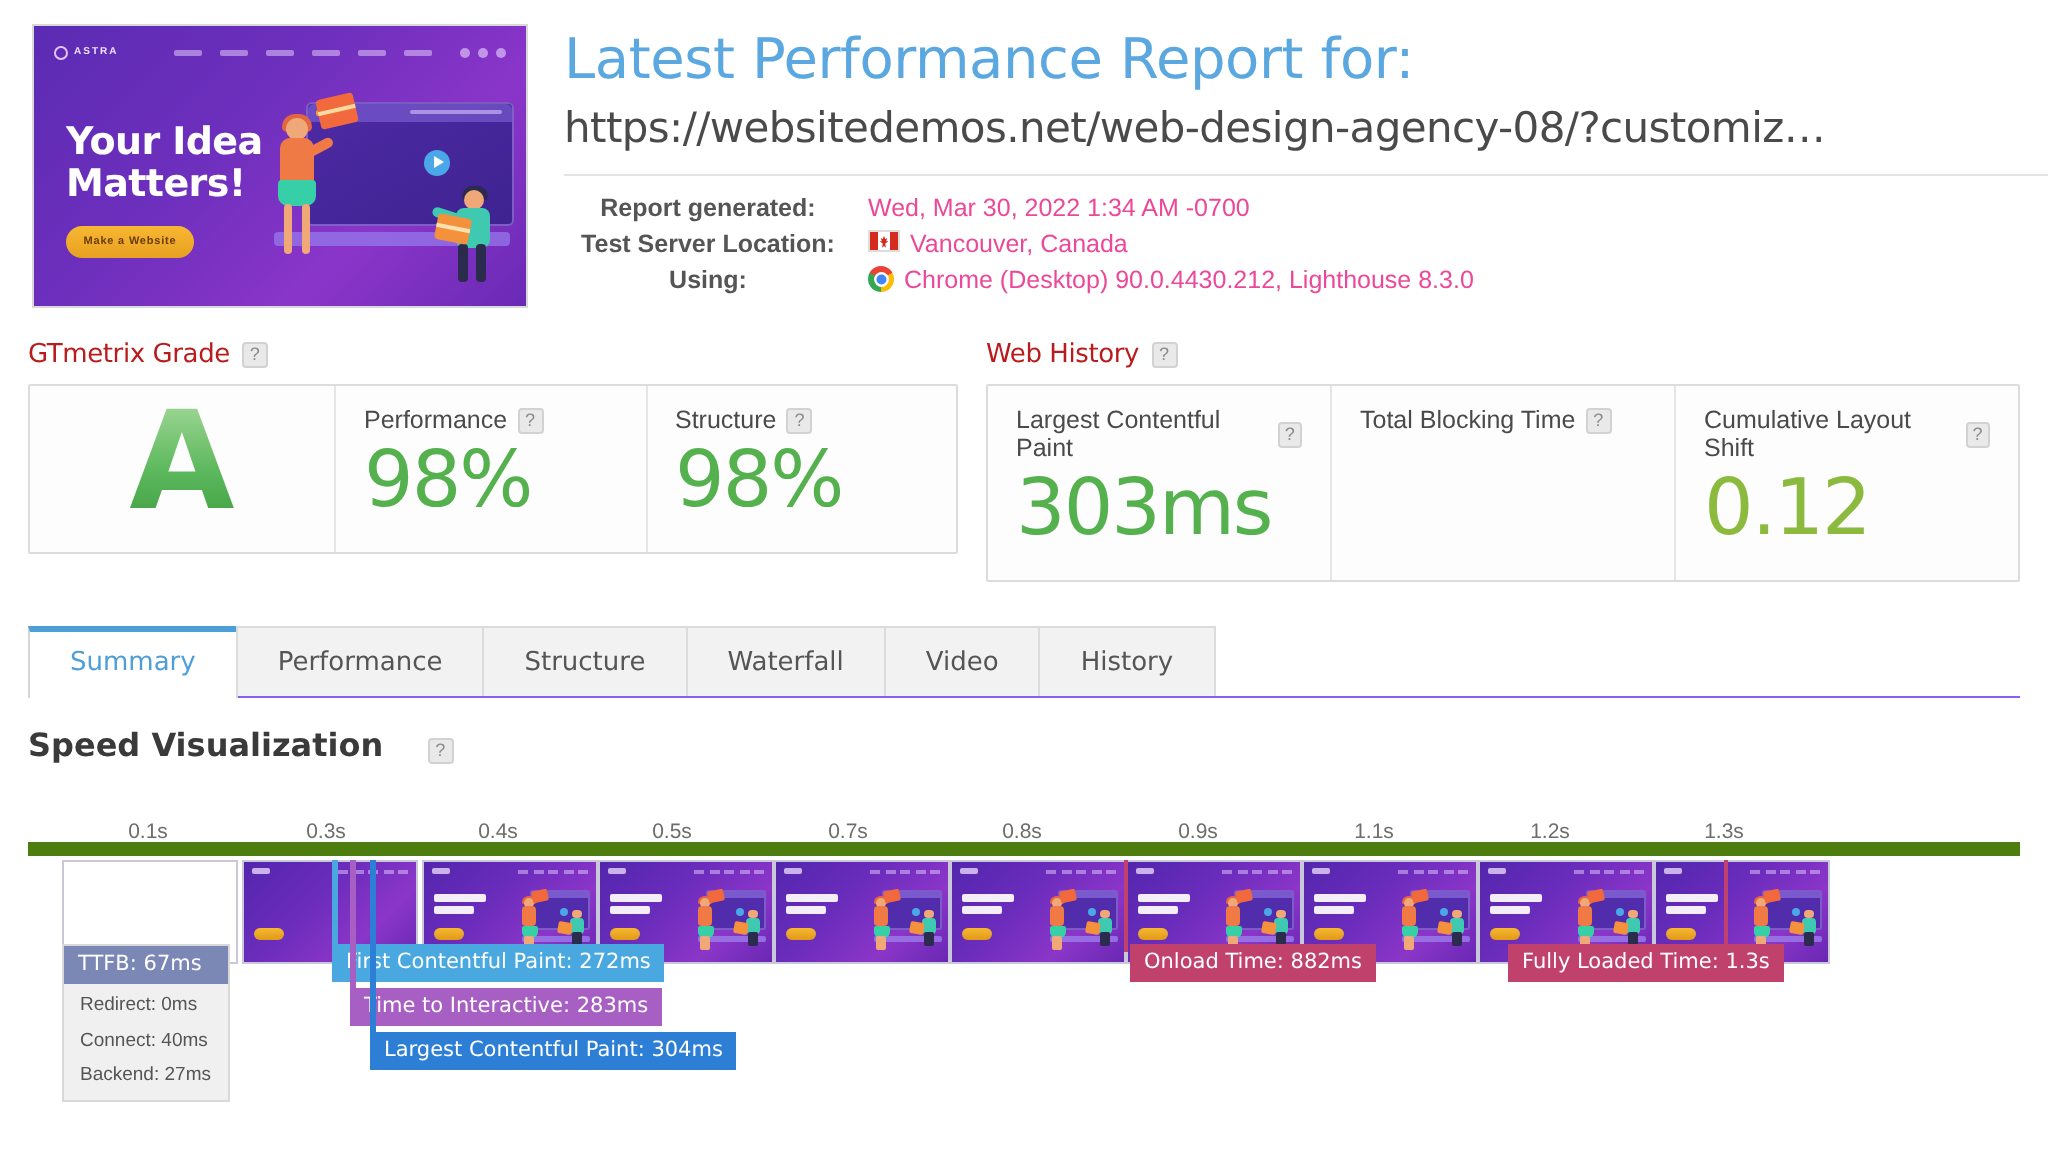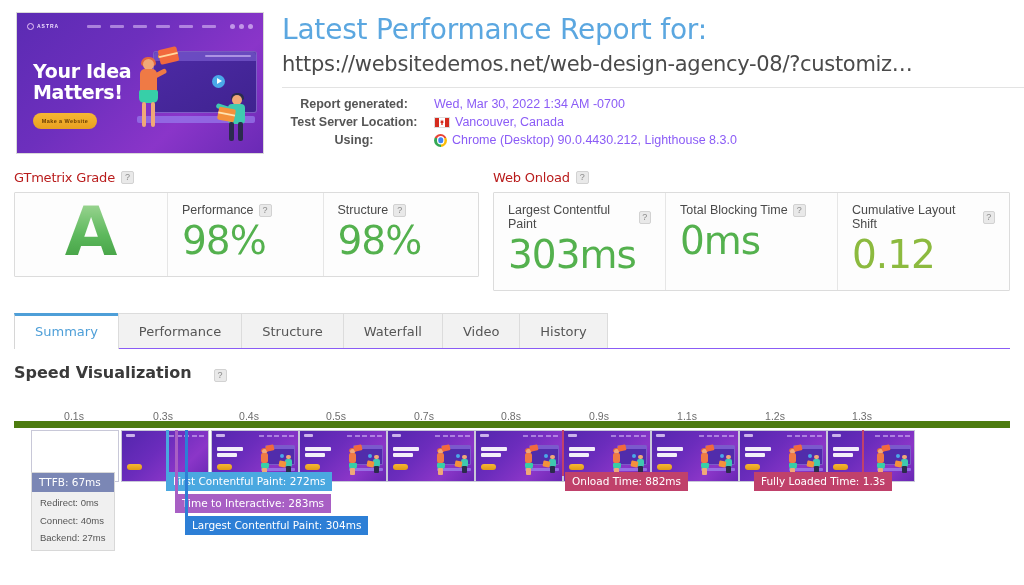--- a/index.html
+++ b/index.html
@@ -88,21 +88,21 @@
     margin-top:6px; line-height:1.2; letter-spacing:-.3px;
     font-family:"DejaVu Sans", sans-serif;
     white-space:nowrap; overflow:hidden;
   }
   .rpt-rule { border-top:1px solid #e3e3e3; margin-top:10px; }
 
   .meta { margin-top:9px; font-size:12.5px; }
   .meta-row { display:flex; margin-bottom:4px; align-items:center; }
   .meta-label { width:144px; text-align:center; font-weight:bold; color:#555; }
   .meta-label::after { content:":"; }
-  .meta-value { padding-left:8px; color:#8b5cf6; display:flex; align-items:center; gap:5px; }
+  .meta-value { padding-left:8px; color:#ec4899; display:flex; align-items:flex-start; gap:5px; }
 
   .flag-ca { width:16px; height:11px; background:#fff; border:1px solid #ddd; position:relative; flex:0 0 16px; }
   .flag-ca::before { content:""; position:absolute; left:0; top:0; bottom:0; width:4px; background:#d52b1e; }
   .flag-ca::after  { content:""; position:absolute; right:0; top:0; bottom:0; width:4px; background:#d52b1e; }
   .flag-leaf { position:absolute; left:50%; top:50%; transform:translate(-50%,-50%); width:5px; height:6px; background:#d52b1e; clip-path:polygon(50% 0,62% 28%,82% 20%,72% 46%,95% 44%,62% 66%,70% 100%,50% 86%,30% 100%,38% 66%,5% 44%,28% 46%,18% 20%,38% 28%); }
 
   .chrome-icon { width:13px; height:13px; border-radius:50%; flex:0 0 13px;
     background:conic-gradient(from -60deg,#ea4335 0deg 120deg,#fbbc05 120deg 240deg,#34a853 240deg 360deg);
     position:relative; }
   .chrome-icon::after { content:""; position:absolute; left:50%; top:50%; transform:translate(-50%,-50%);
@@ -331,37 +331,36 @@
           <span>Structure</span>
           <span class="qmark">?</span>
         </div>
         <div class="cell-value" style="color:#54b14e">98%</div>
       </div>
     </div>
   </div>
 
   <div class="score-col-right">
     <div class="sec-head">
-      <h2>Web Onload</h2>
+      <h2>Web History</h2>
       <span class="qmark">?</span>
     </div>
     <div class="panel">
       <div class="panel-cell">
         <div class="cell-head">
           <span>Largest Contentful Paint</span>
           <span class="qmark">?</span>
         </div>
         <div class="cell-value" style="color:#54b14e">303ms</div>
       </div>
       <div class="panel-cell">
         <div class="cell-head">
           <span>Total Blocking Time</span>
           <span class="qmark">?</span>
         </div>
-        <div class="cell-value" style="color:#54b14e">0ms</div>
       </div>
       <div class="panel-cell">
         <div class="cell-head">
           <span>Cumulative Layout Shift</span>
           <span class="qmark">?</span>
         </div>
         <div class="cell-value" style="color:#8cba3f">0.12</div>
       </div>
     </div>
   </div>

